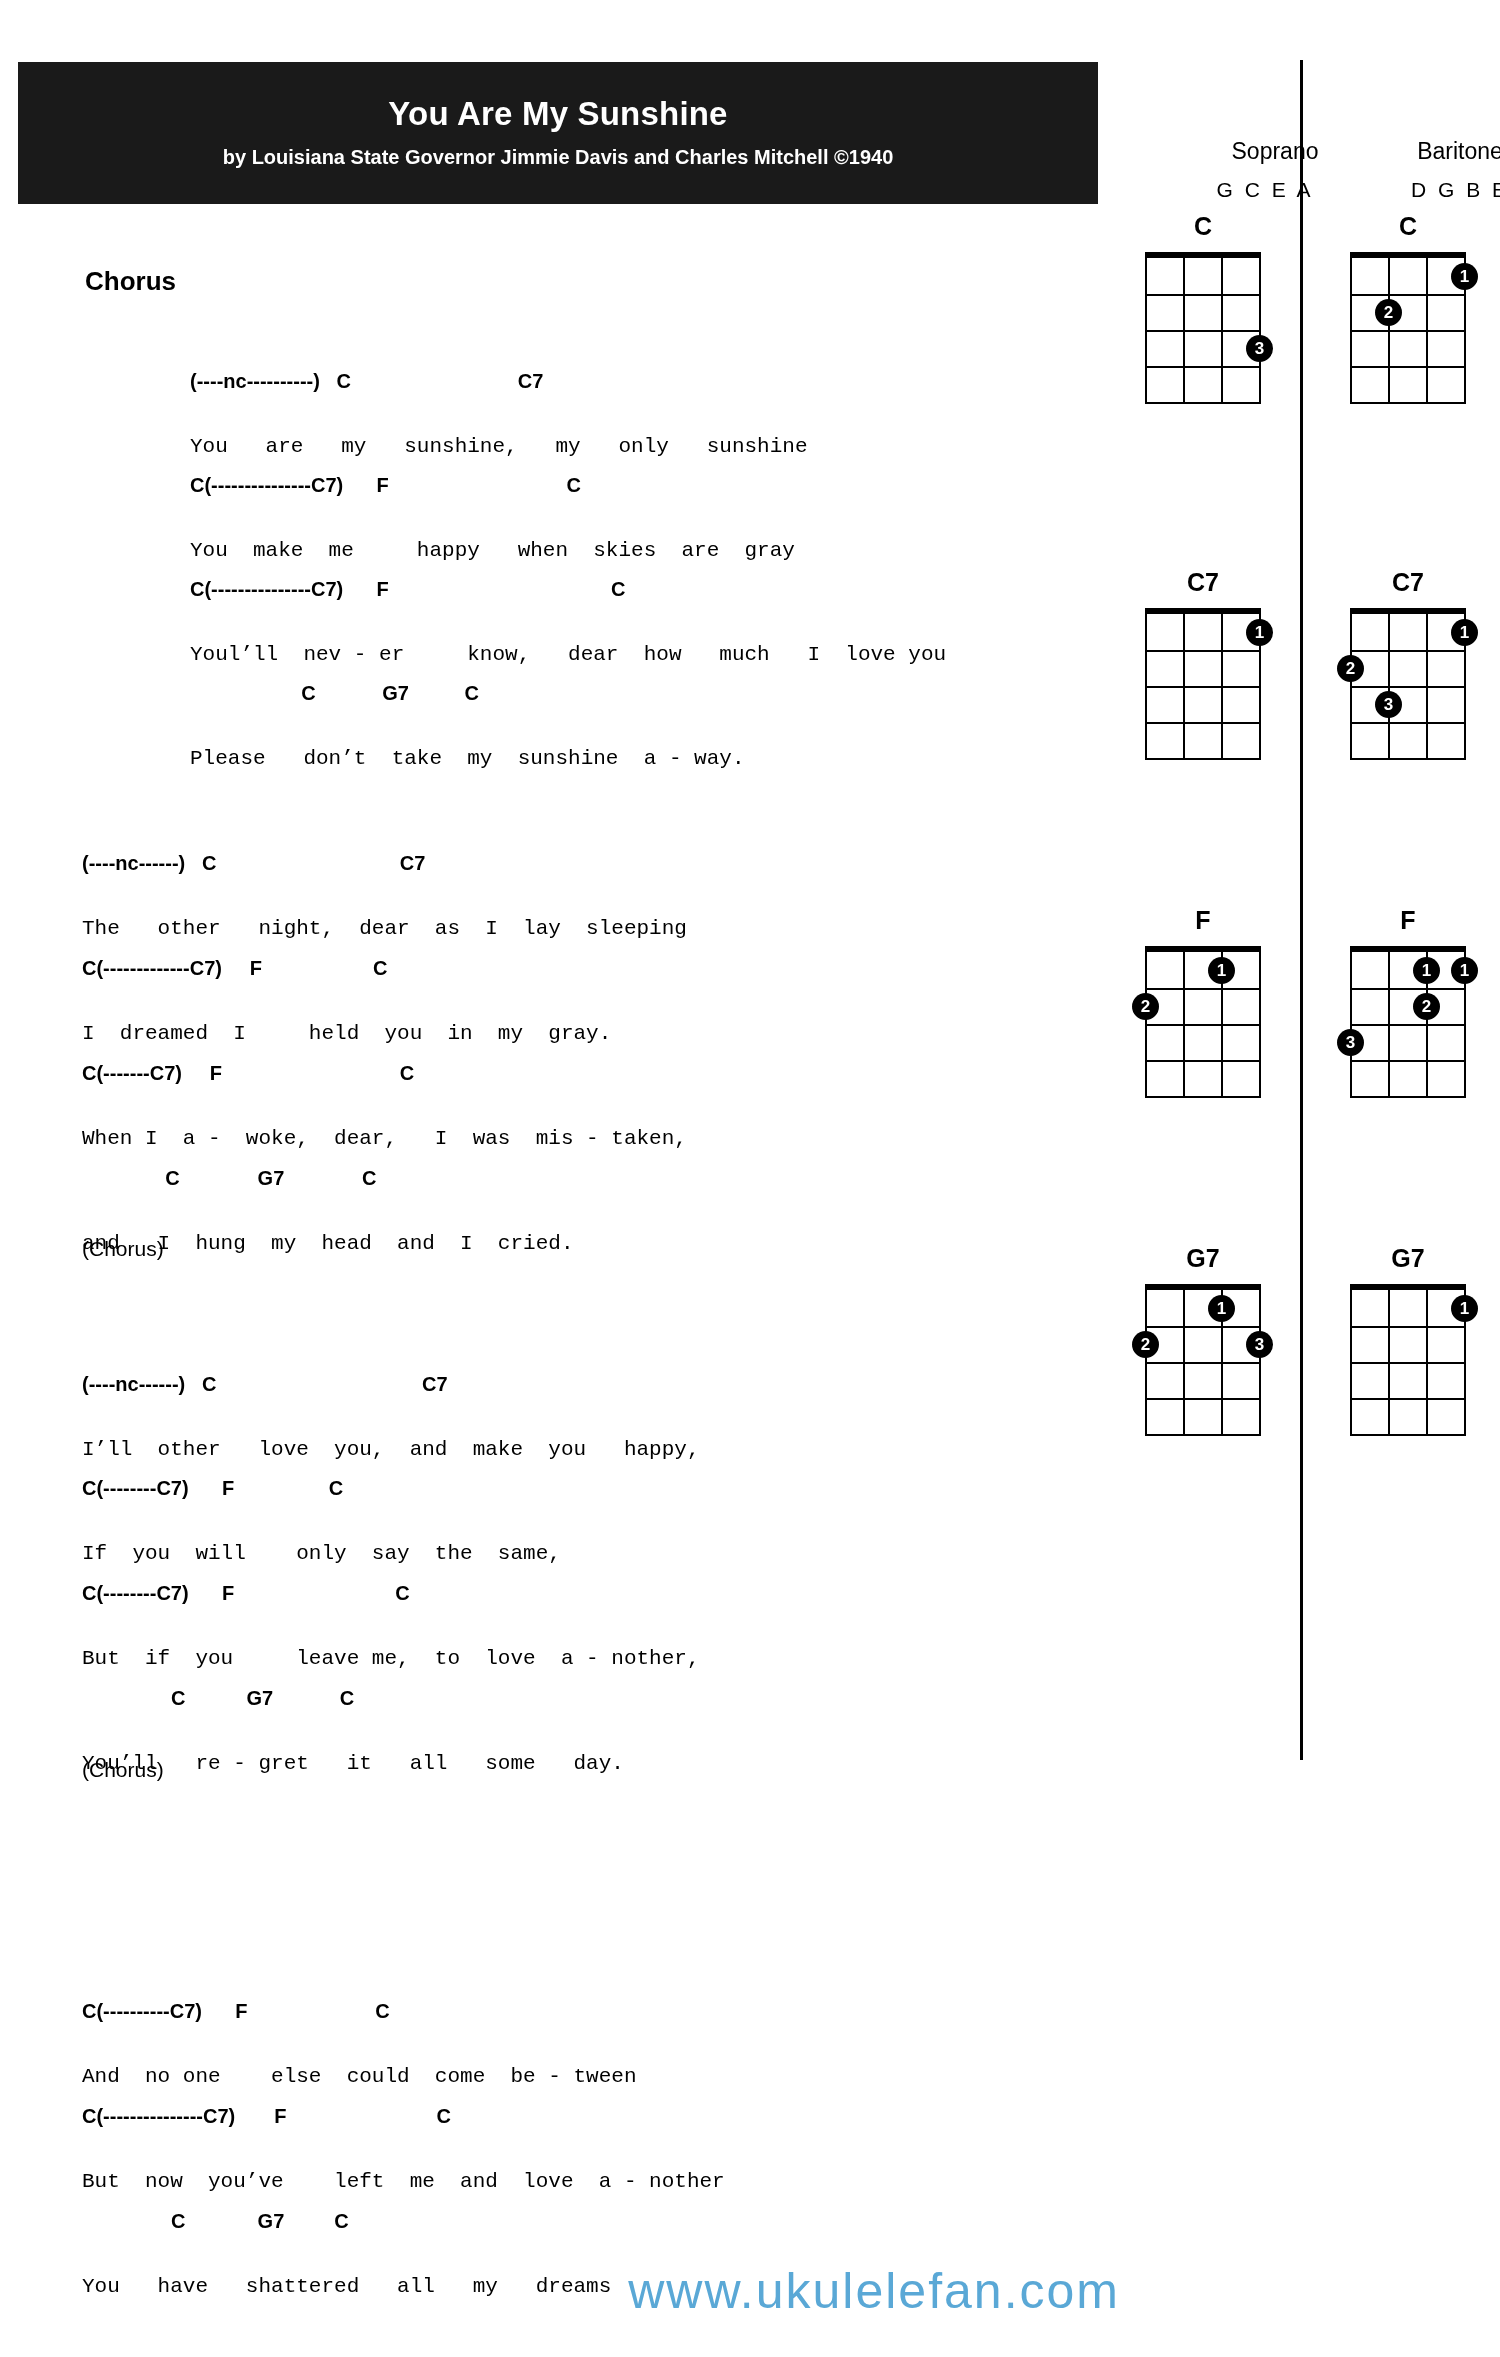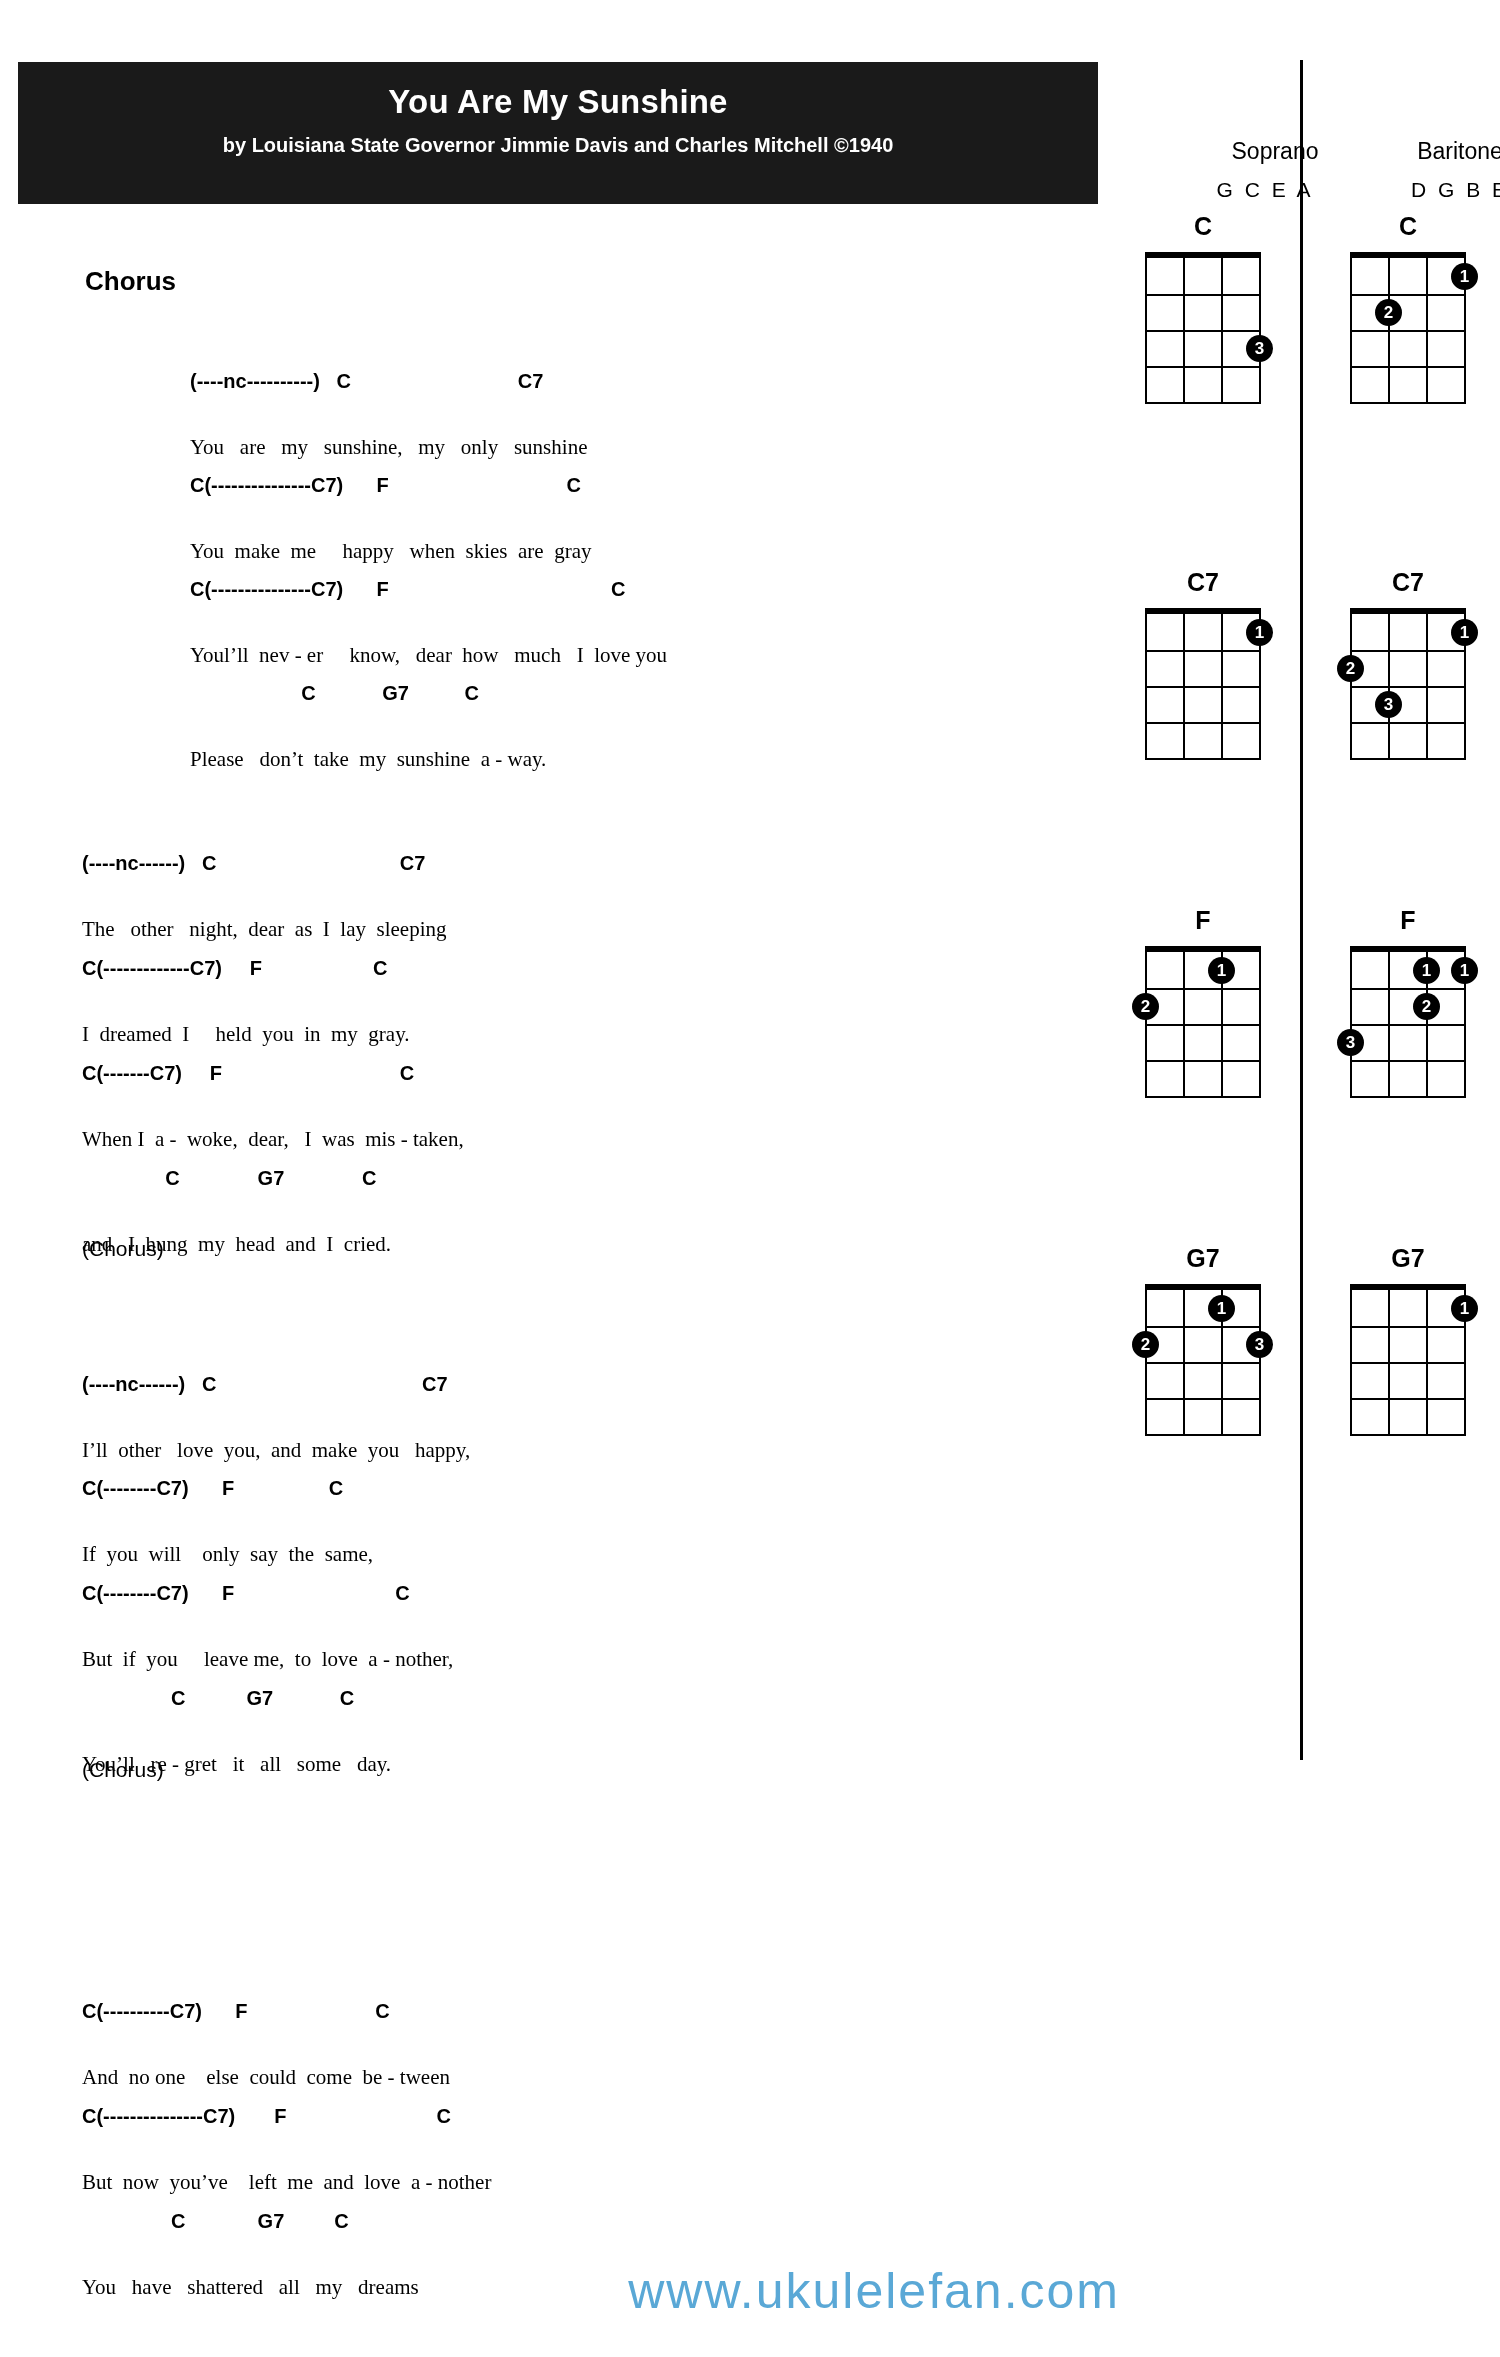--- a/index.html
+++ b/index.html
@@ -25,21 +25,21 @@
   .title-bar {
     position: absolute;
     left: 18px;
     top: 62px;
     width: 1080px;
     height: 142px;
     background: #1a1a1a;
     color: #ffffff;
     text-align: center;
     box-sizing: border-box;
-    padding-top: 18px;
+    padding-top: 30px;
   }
   .title-bar .song-title {
     font-size: 33px;
     font-weight: bold;
     letter-spacing: 0.2px;
     line-height: 44px;
   }
   .title-bar .song-credit {
     font-size: 20px;
     font-weight: bold;
@@ -68,21 +68,21 @@
     font-size: 20px;
     font-weight: bold;
     white-space: pre;
     line-height: 30px;
     font-family: "Liberation Sans", sans-serif;
   }
   .textline {
     font-size: 21px;
     white-space: pre;
     line-height: 30px;
-    font-family: Liberation Serif, serif;
+    font-family: Liberation Mono, monospace;
   }
   .plain {
     position: absolute;
     font-size: 21px;
     white-space: pre;
   }
 
   
   .divider {
     position: absolute;

